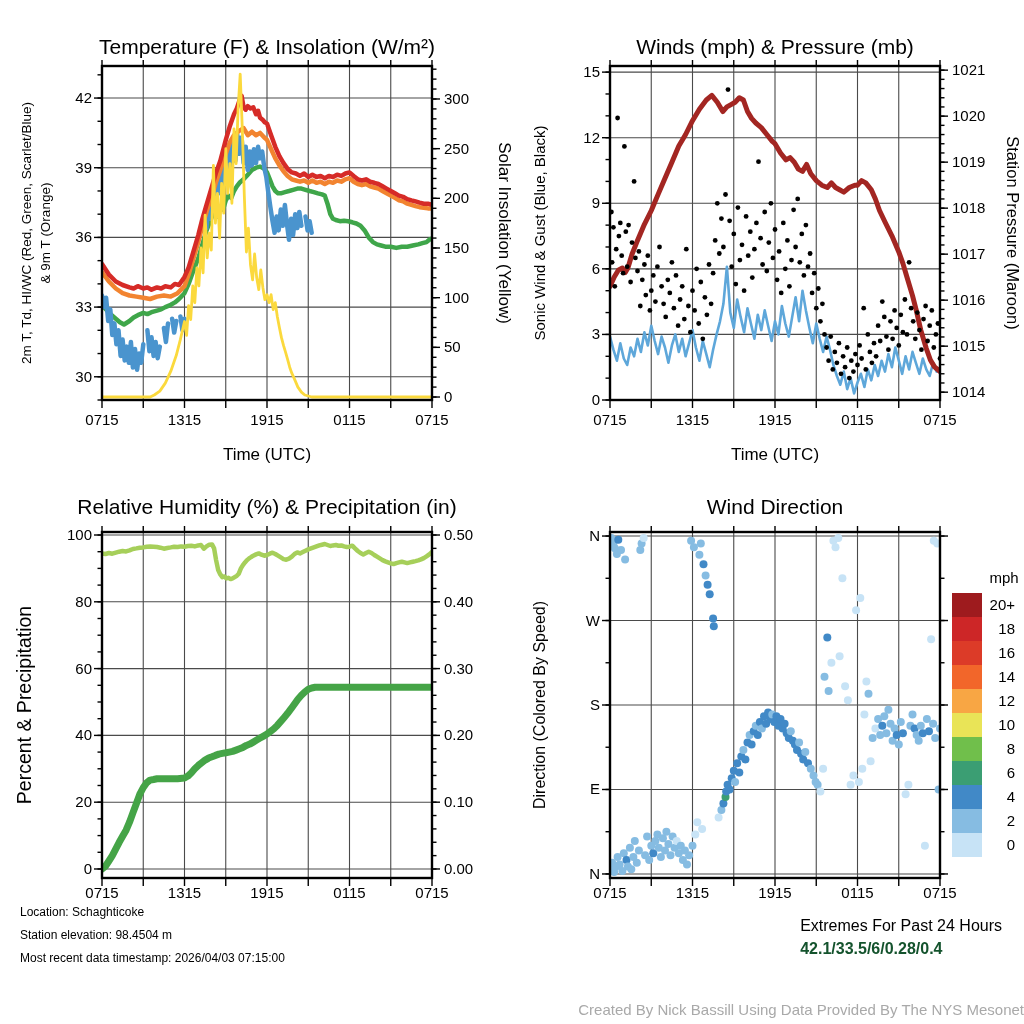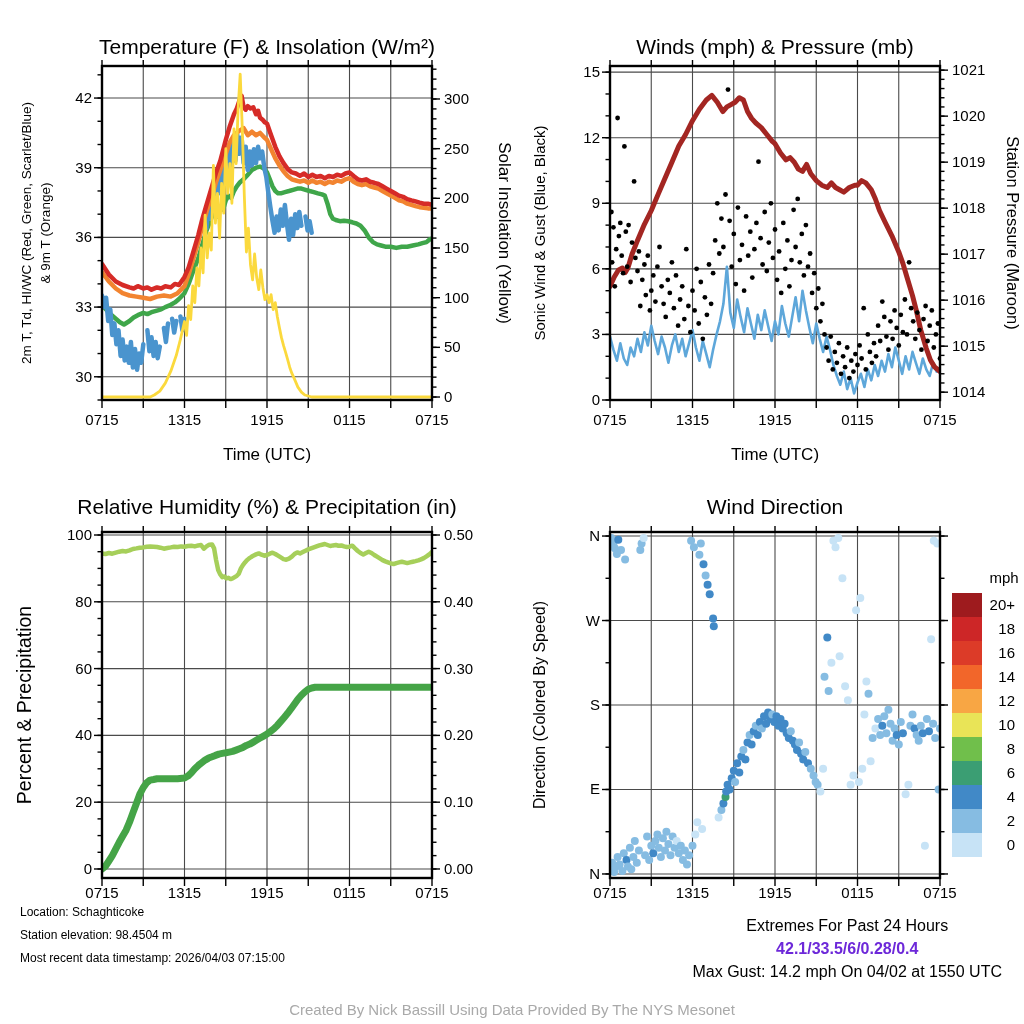--- a/index.html
+++ b/index.html
@@ -5,23 +5,23 @@
   html,body{margin:0;padding:0;}
   body{width:1024px;height:1024px;position:relative;background:#ffffff;
        font-family:"Liberation Sans",sans-serif;color:#000;overflow:hidden;}
   svg{position:absolute;display:block;overflow:visible;}
   svg text{font-family:"Liberation Sans",sans-serif;}
   #chart-tl{left:0;top:0;}
   #chart-tr{left:512px;top:0;}
   #chart-bl{left:0;top:470px;}
   #chart-br{left:512px;top:470px;}
   .footer-left{position:absolute;left:20px;top:901px;font-size:12px;line-height:23px;}
-  .footer-right{position:absolute;right:22px;top:914px;font-size:16px;line-height:23px;text-align:center;}
+  .footer-right{position:absolute;right:22px;top:914px;font-size:16px;line-height:23px;text-align:left;}
   .extremes-values{font-weight:bold;}
-  .credit{position:absolute;left:0;right:0;top:1001px;text-align:center;font-size:15px;color:#a9a9a9;}
+  .credit{position:absolute;left:0;right:0;top:1001px;text-align:right;font-size:15px;color:#a9a9a9;}
 </style>
 </head>
 <body>
 
 <svg id="chart-tl" width="512" height="470">
     <defs>
       <clipPath id="temperature-clip">
         <rect x="102" y="66" width="330" height="334"></rect>
       </clipPath>
     </defs>
@@ -865,17 +865,16 @@
   </svg>
 
 <div class="footer-left">
   <div>Location: Schaghticoke</div>
   <div>Station elevation: 98.4504 m</div>
   <div>Most recent data timestamp: 2026/04/03 07:15:00</div>
 </div>
 
 <div class="footer-right">
   <div>Extremes For Past 24 Hours</div>
-  <div class="extremes-values" style="color: #6d28d9;">42.1/33.5/6/0.28/0.4</div>
-  <div>Max Gust: 14.2 mph On 04/02 at 1550 UTC</div>
+  <div class="extremes-values" style="color: #14532d;">42.1/33.5/6/0.28/0.4</div>
 </div>
 
 <div class="credit">Created By Nick Bassill Using Data Provided By The NYS Mesonet</div>
 
 </body></html>

